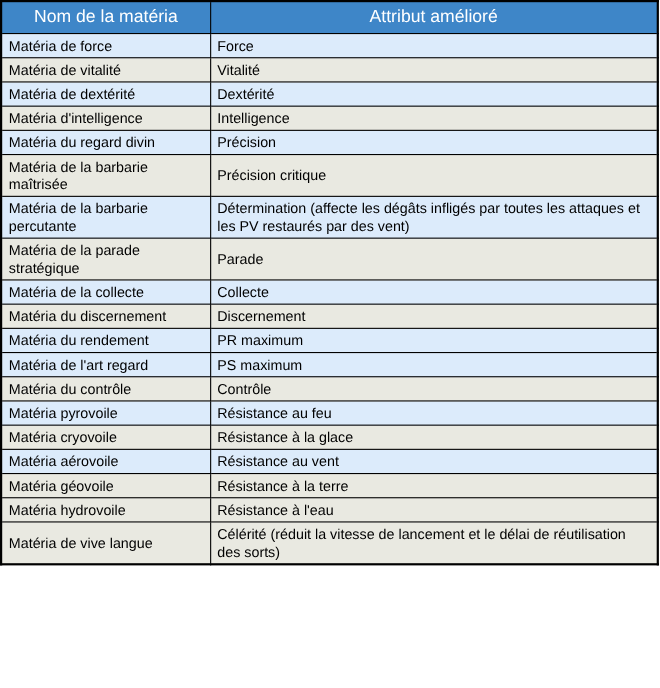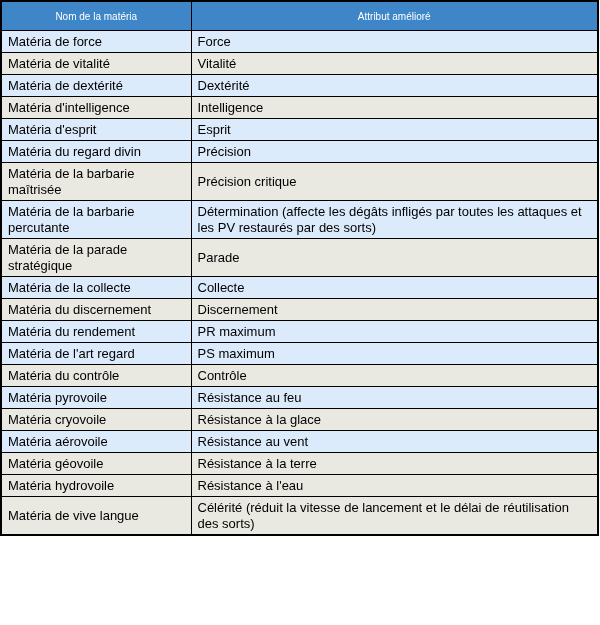--- a/index.html
+++ b/index.html
@@ -24,21 +24,21 @@
     border: 1px solid var(--border-color, #000000);
   }
   table.materia {
     border-width: 2px;
   }
   col.col-name  { width: 190px; }
   col.col-attr  { width: 407px; }
   th {
     background: var(--header-bg, #3e86c8);
     color: var(--header-text, #ffffff);
-    font-size: 10px;
+    font-size: 16px;
     font-weight: normal;
     height: 26px;
     text-align: center;
     vertical-align: middle;
     padding: 1px 4px;
   }
   td {
     font-size: 13px;
     color: var(--text-color, #000000);
     line-height: 16px;
@@ -75,34 +75,30 @@
       </tr>
       <tr class="odd">
         <td>Matéria de dextérité</td>
         <td>Dextérité</td>
       </tr>
       <tr class="even">
         <td>Matéria d'intelligence</td>
         <td>Intelligence</td>
       </tr>
       <tr class="odd">
-        <td>Matéria d'esprit</td>
-        <td>Esprit</td>
-      </tr>
-      <tr class="odd">
         <td>Matéria du regard divin</td>
         <td>Précision</td>
       </tr>
       <tr class="even">
         <td>Matéria de la barbarie maîtrisée</td>
         <td>Précision critique</td>
       </tr>
       <tr class="odd">
         <td>Matéria de la barbarie percutante</td>
-        <td>Détermination (affecte les dégâts infligés par toutes les attaques et les PV restaurés par des sorts)</td>
+        <td>Détermination (affecte les dégâts infligés par toutes les attaques et les PV restaurés par des vent)</td>
       </tr>
       <tr class="even">
         <td>Matéria de la parade stratégique</td>
         <td>Parade</td>
       </tr>
       <tr class="odd">
         <td>Matéria de la collecte</td>
         <td>Collecte</td>
       </tr>
       <tr class="even">

